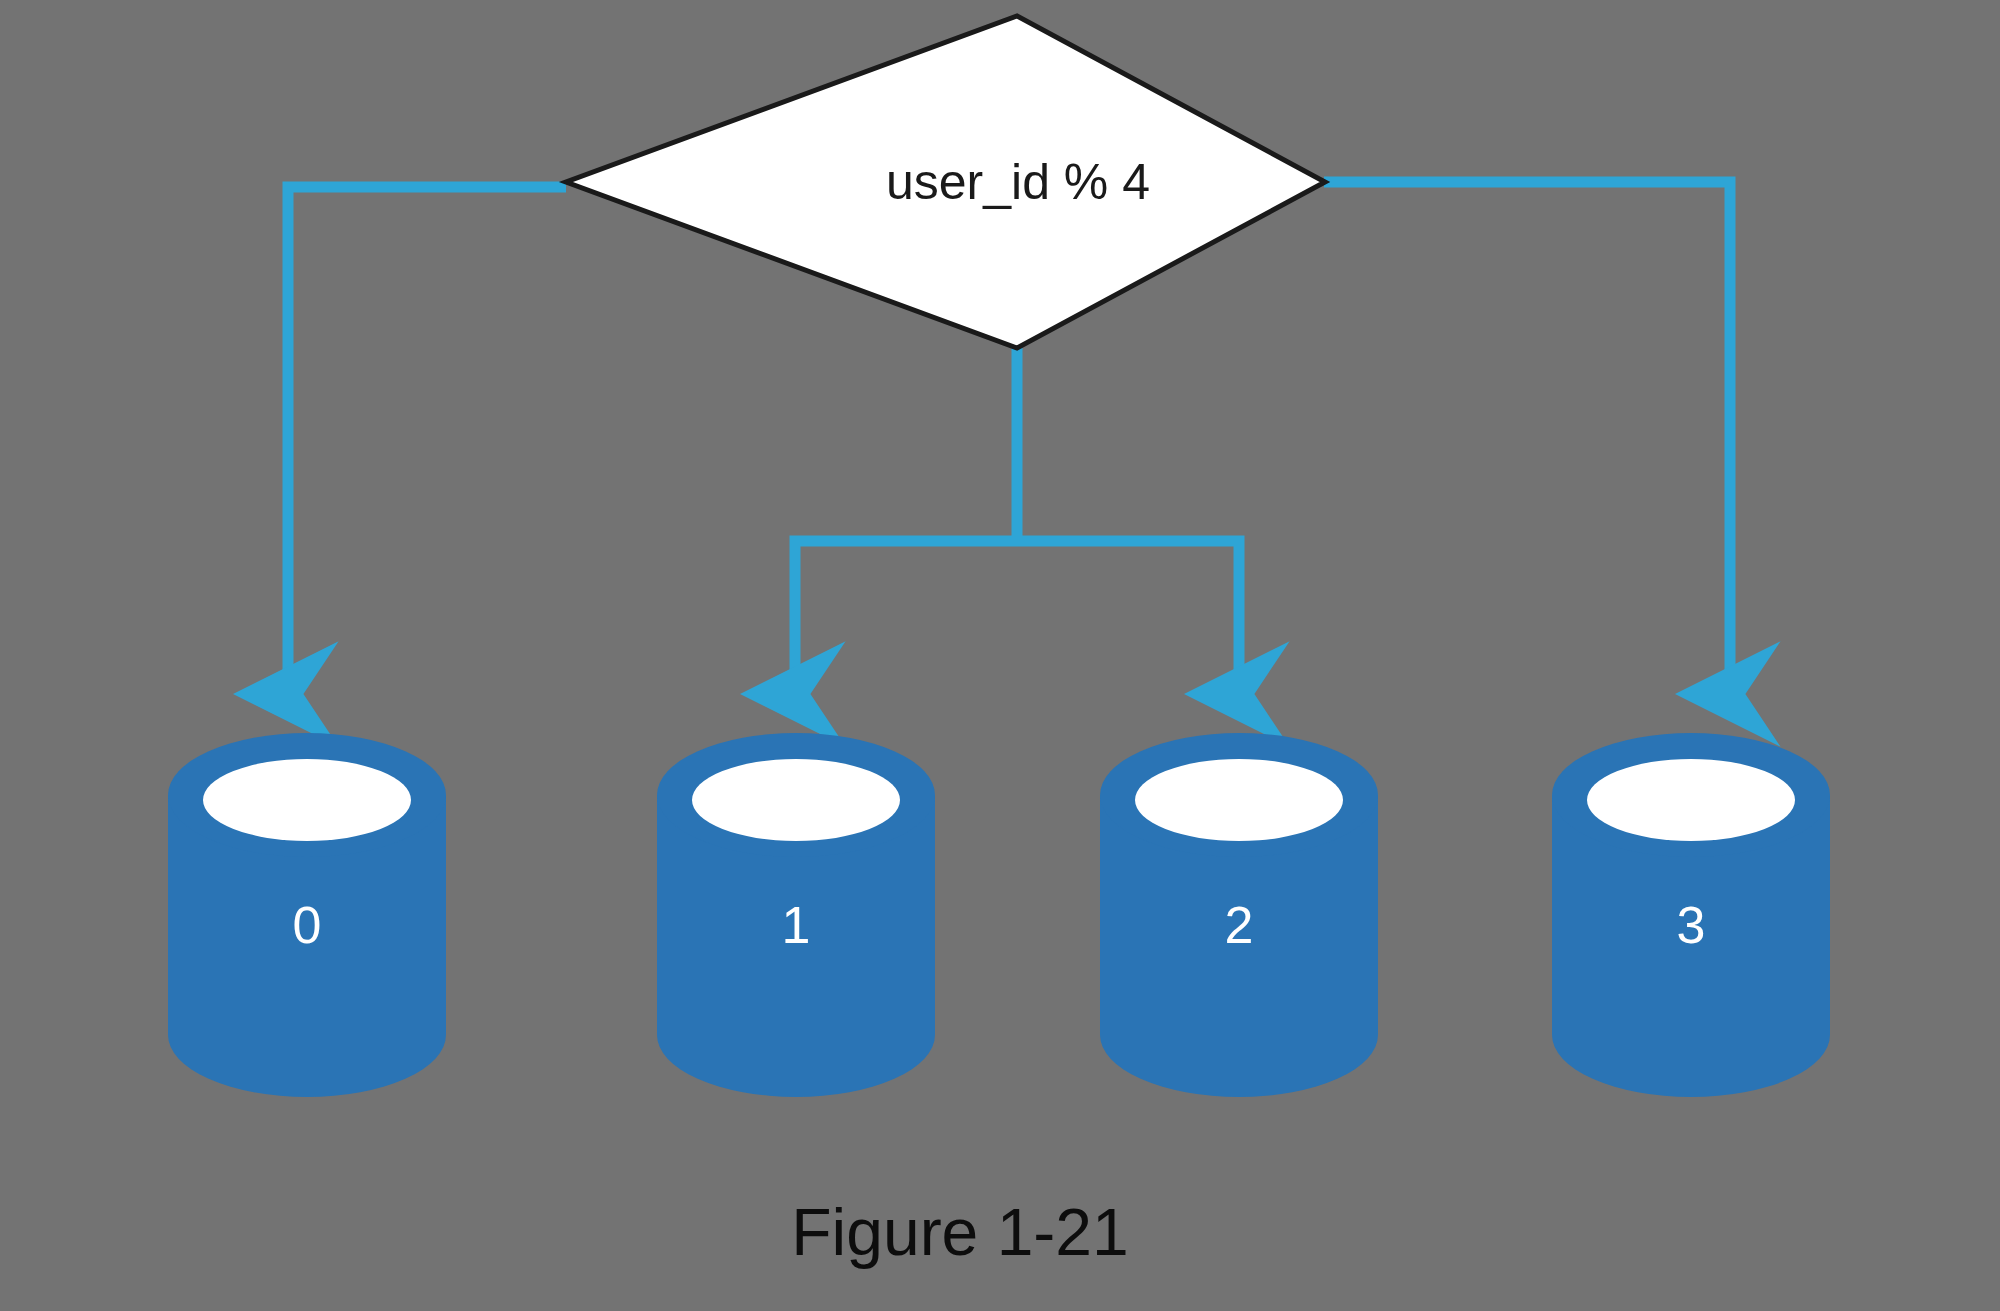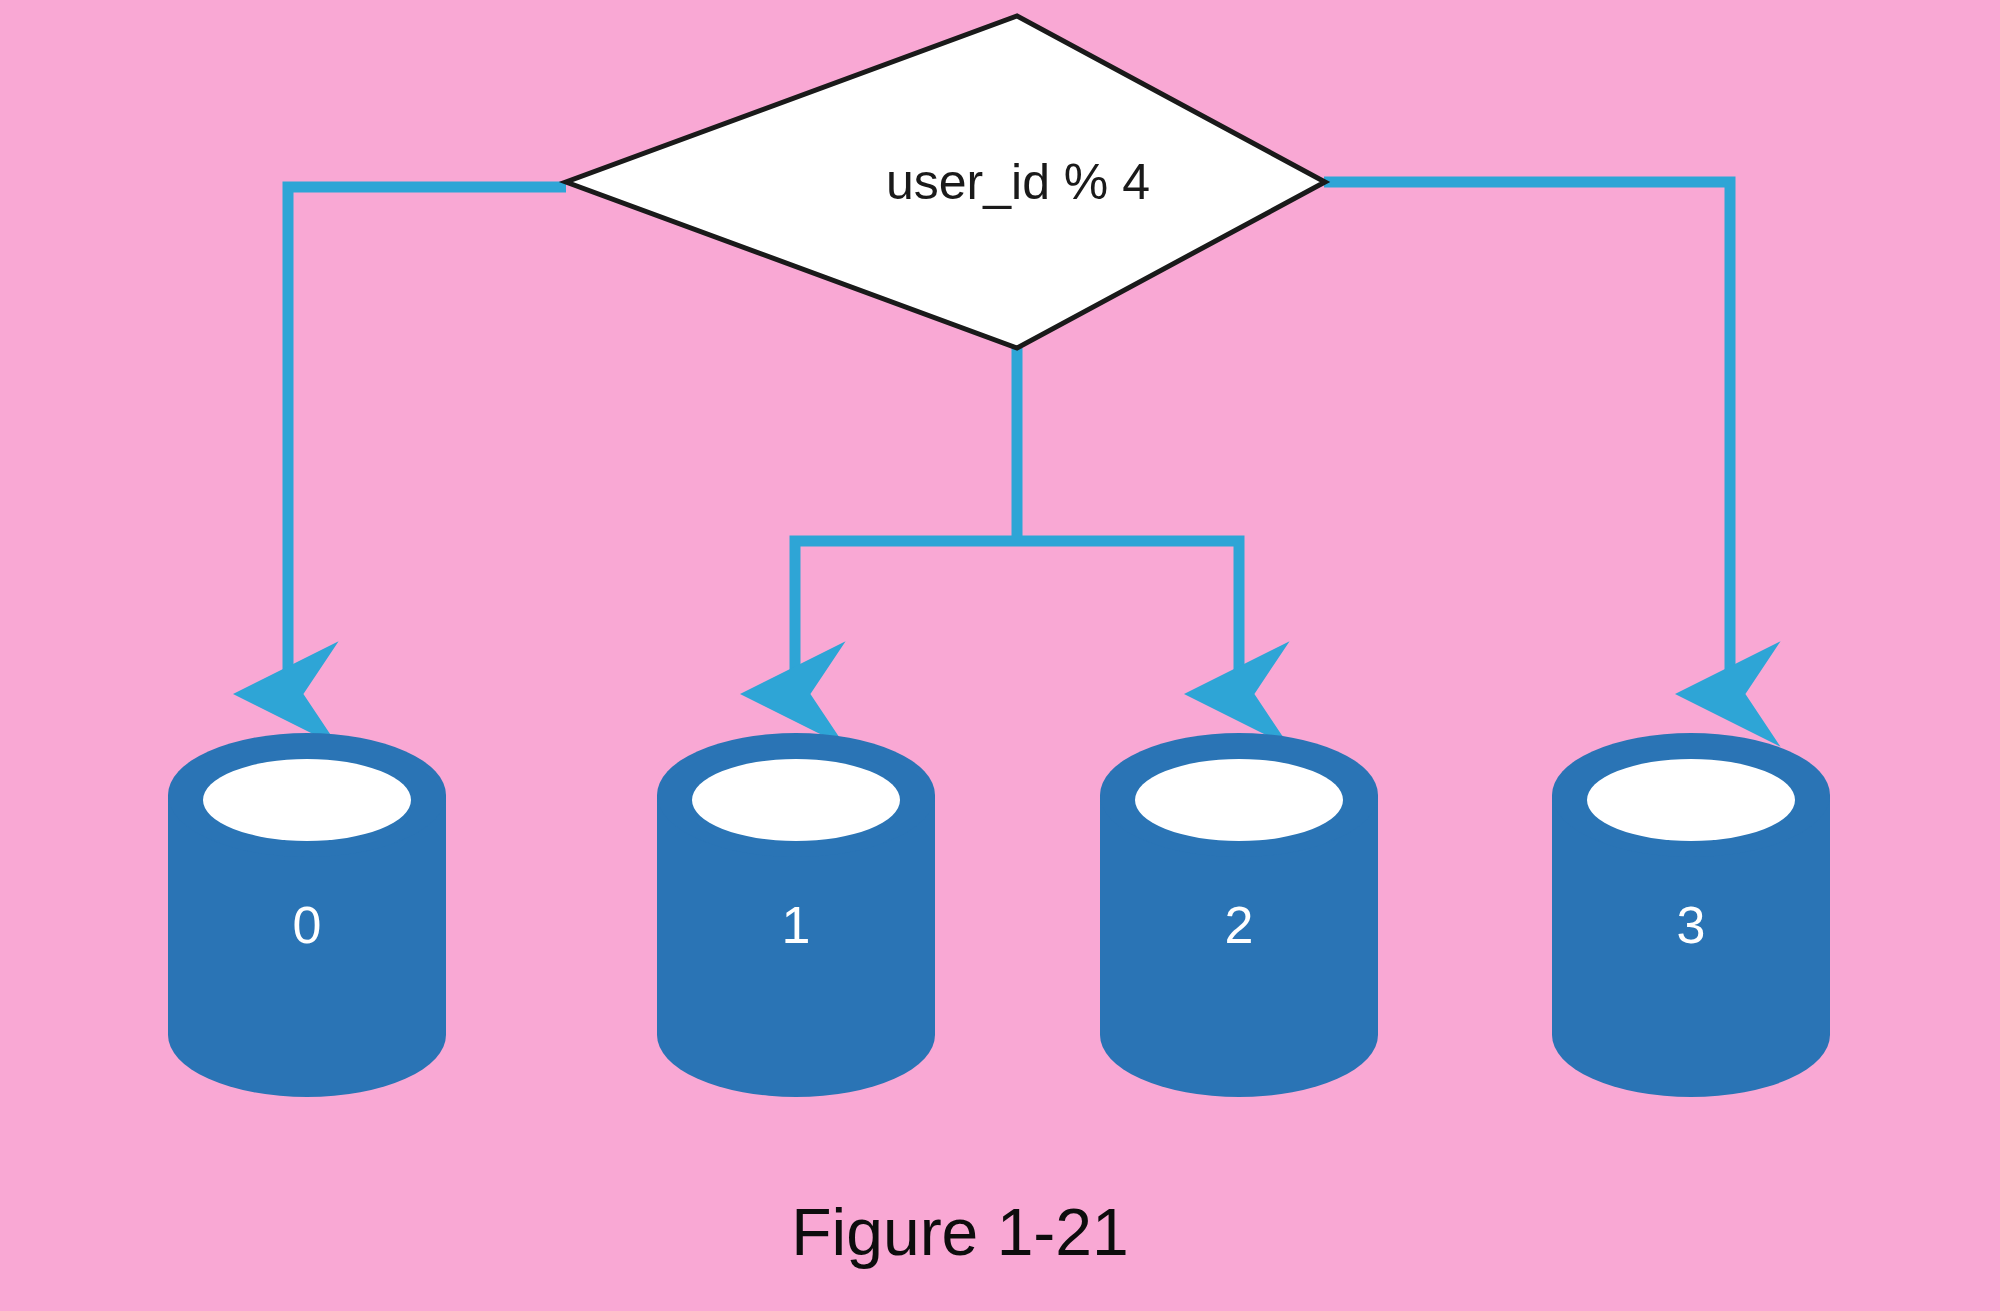--- a/index.html
+++ b/index.html
@@ -11,21 +11,21 @@
   body {
     font-family: "Liberation Sans", sans-serif;
     width: 2000px;
     height: 1311px;
     overflow: hidden;
   }
   #canvas {
     position: relative;
     width: 2000px;
     height: 1311px;
-    background: #f9a8d4;
+    background: #737373;
   }
   #diagram-svg {
     position: absolute;
     left: 0;
     top: 0;
     width: 2000px;
     height: 1311px;
     display: block;
   }
   .decision-text {

